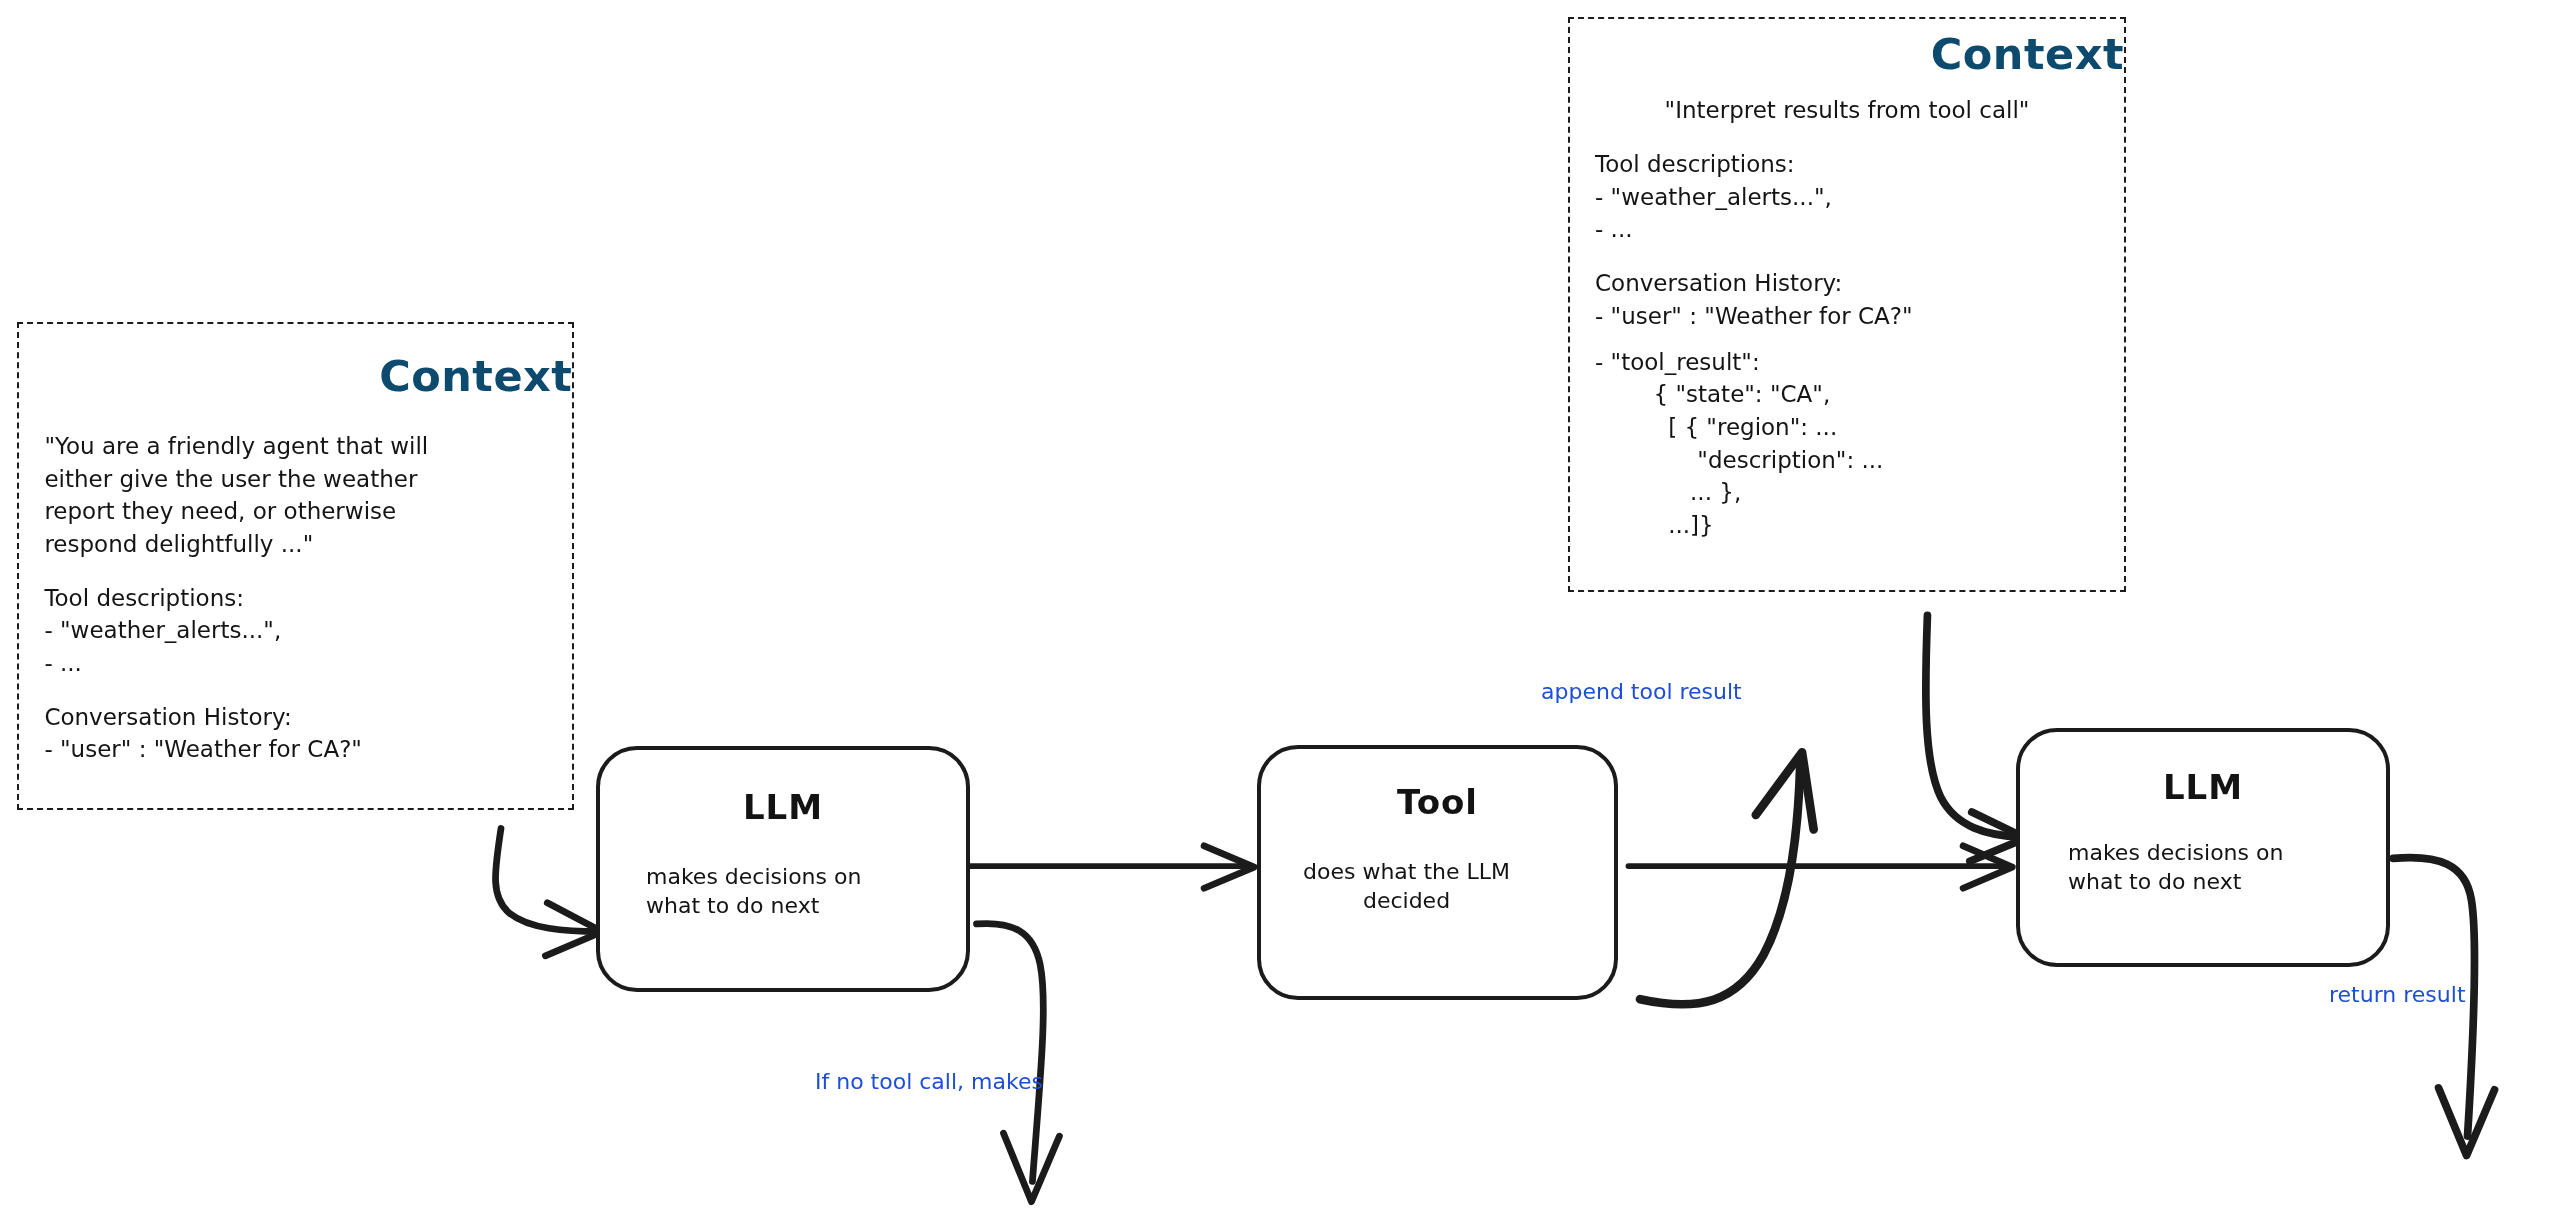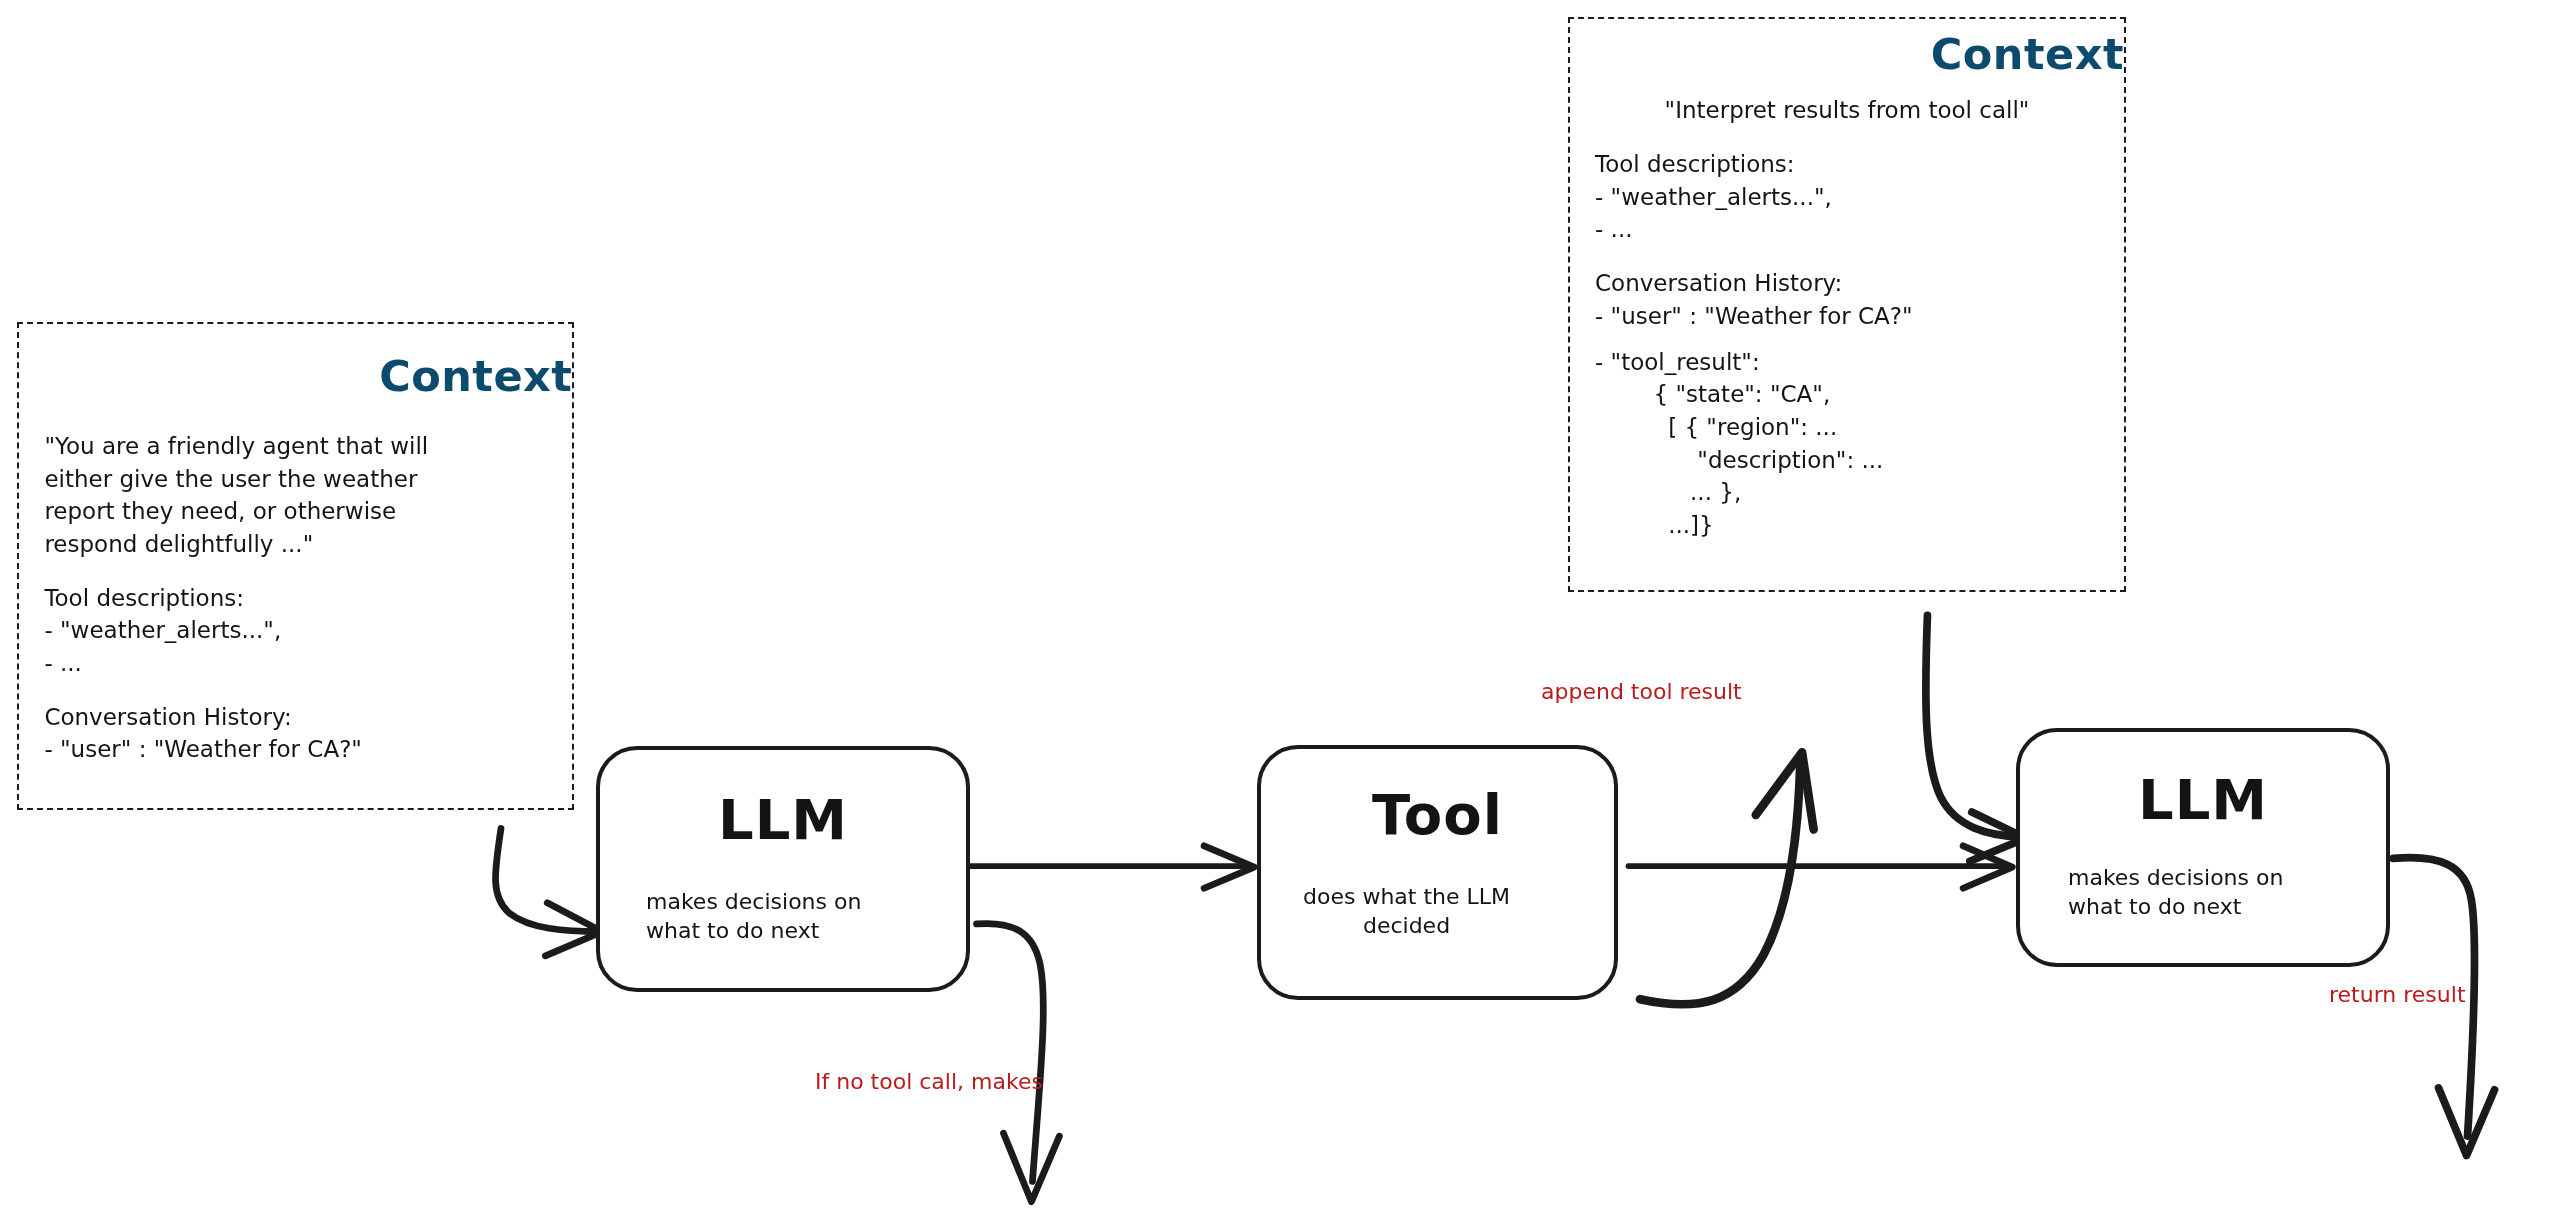--- a/index.html
+++ b/index.html
@@ -88,21 +88,21 @@
     position: absolute;
     box-sizing: border-box;
     border: 4.8px solid #1b1b1b;
     border-radius: 41px;
     background: #ffffff;
     display: flex;
     flex-direction: column;
     align-items: center;
   }
   .node-title {
-    font-size: 56px;
+    font-size: 34px;
     font-weight: 600;
     letter-spacing: 1px;
     color: #131313;
   }
   .node-sub {
     font-size: 22px;
     line-height: 1.32;
     color: #141414;
     align-self: flex-start;
     white-space: pre-line;
@@ -117,21 +117,21 @@
   #node-tool .node-sub { margin-top: 35px; margin-left: 42px; text-align: center; }
 
   #node-llm-2 { left: 2016px; top: 728px; width: 374px; height: 239px; }
   #node-llm-2 .node-title { margin-top: 35px; }
   #node-llm-2 .node-sub { margin-top: 31px; margin-left: 48px; }
 
   
   .edge-label {
     position: absolute;
     font-size: 22px;
-    color: #b91c1c;
+    color: #1d4ed8;
     white-space: nowrap;
   }
   #lbl-no-tool-call { left: 815px; top: 1069px; }
   #lbl-append       { left: 1541px; top: 1052px; }
   #lbl-append { left: 1541px; top: 679px; }
   #lbl-return       { left: 2329px; top: 982px; text-align: center; }
 </style>
 </head>
 <body>
 

